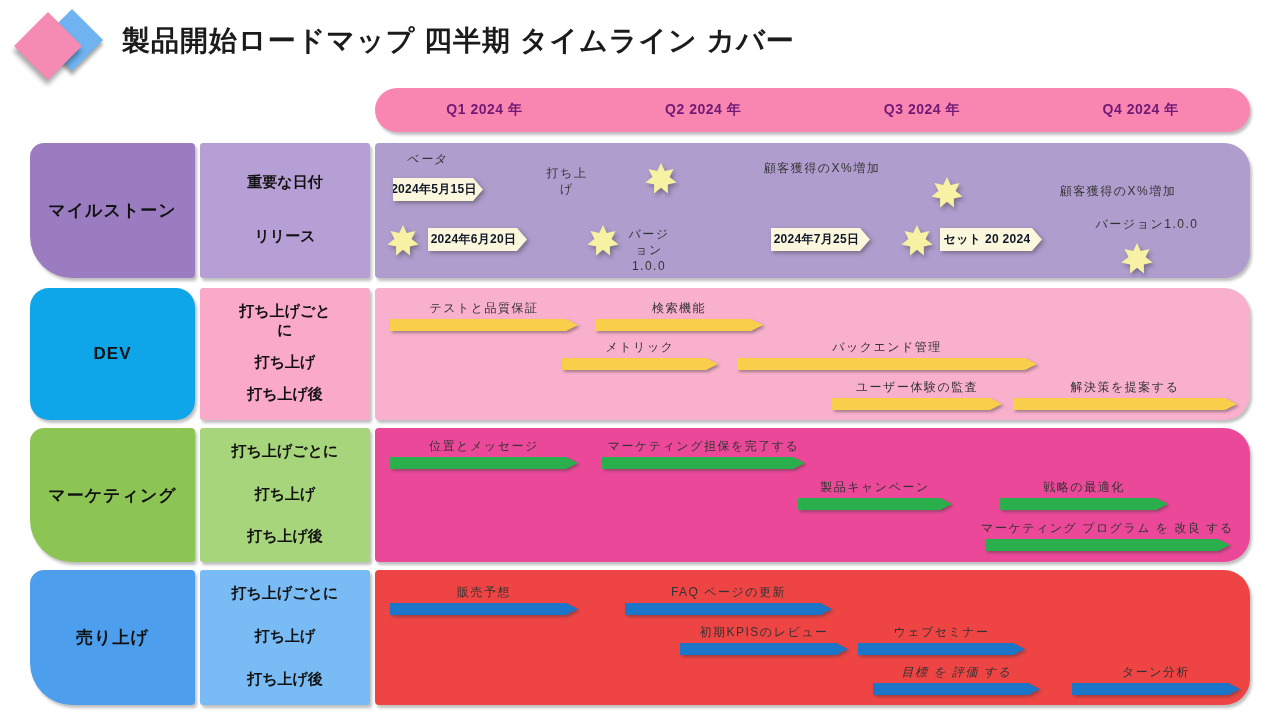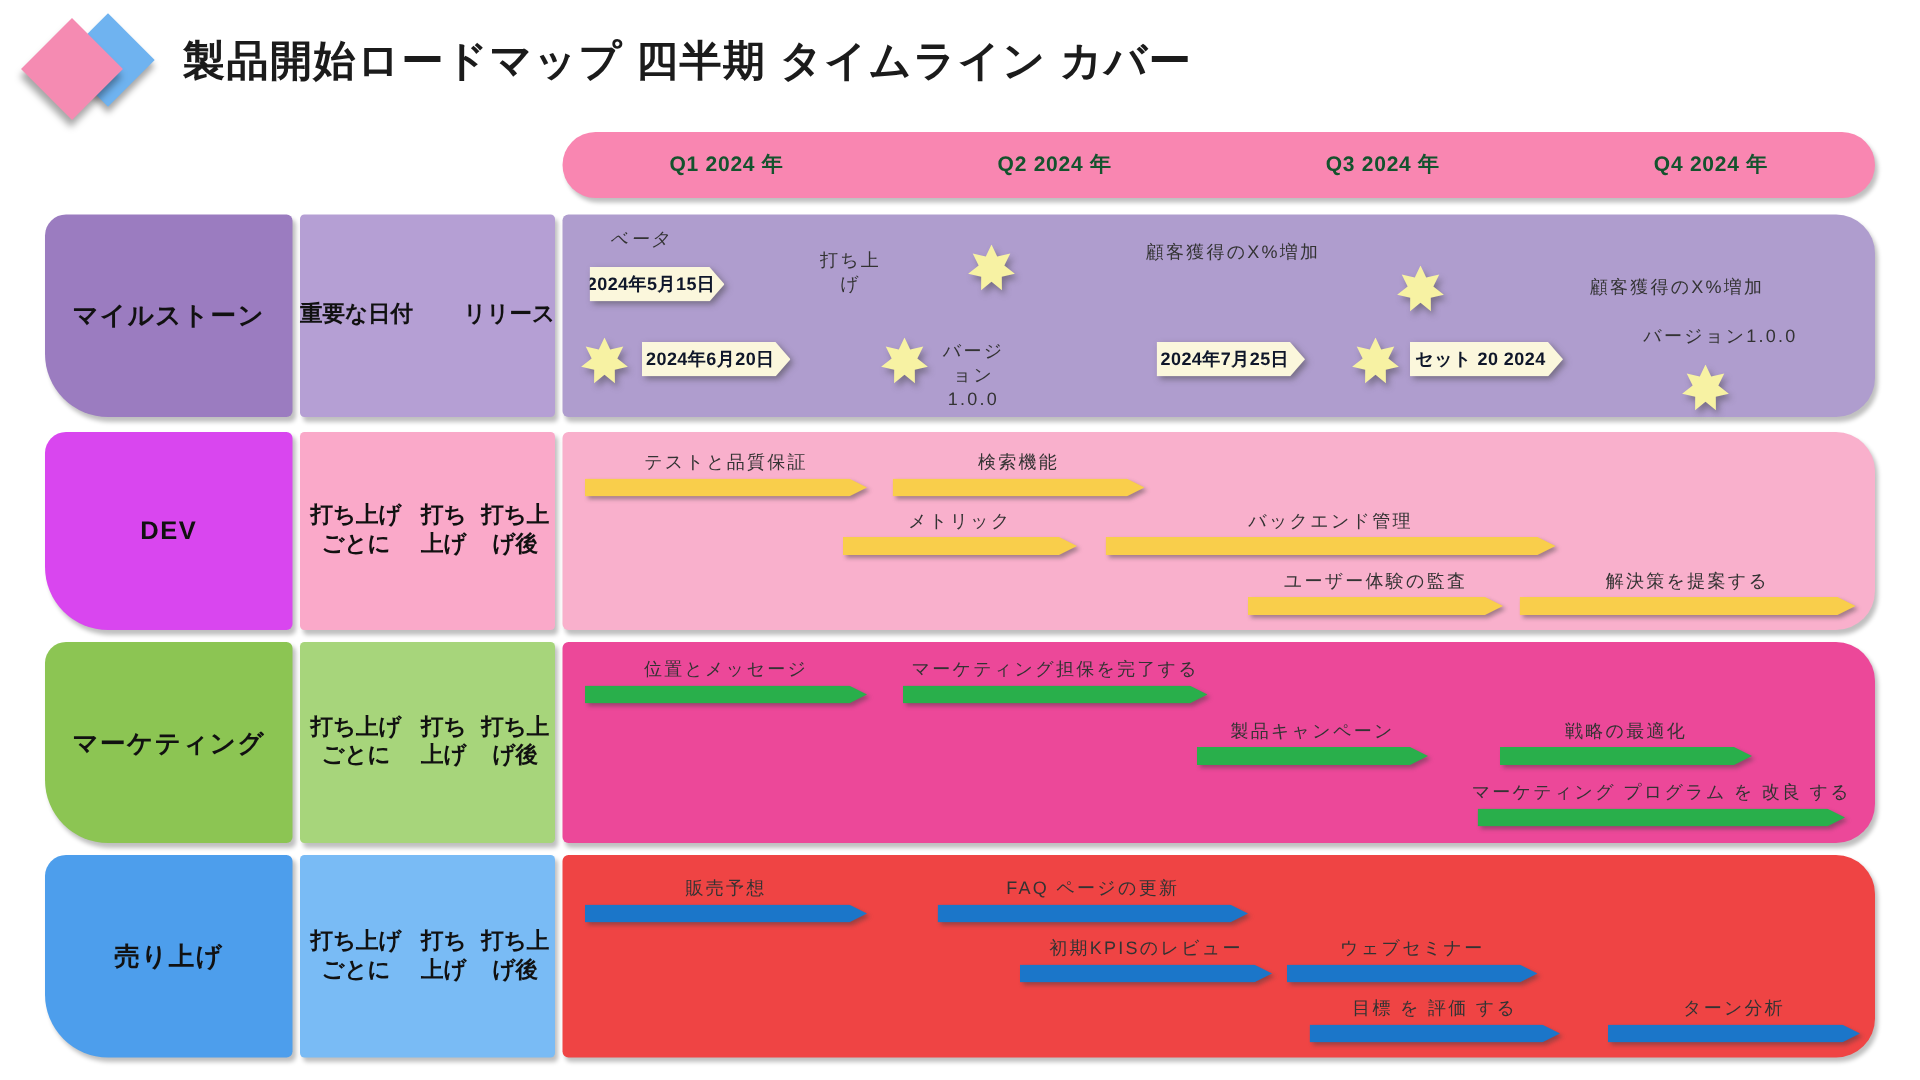--- a/index.html
+++ b/index.html
@@ -8,38 +8,38 @@
 
   
   .logo{position:absolute;left:14px;top:8px;width:100px;height:70px;}
   .diamond{position:absolute;transform:rotate(45deg);}
   .d-blue{left:36px;top:10px;width:44px;height:44px;background:#6FB3F0;box-shadow:3px 3px 4px rgba(0,0,0,0.35);}
   .d-pink{left:10px;top:14px;width:48px;height:48px;background:#F58BB2;box-shadow:3px 4px 5px rgba(0,0,0,0.35);}
   .page-title{position:absolute;left:122px;top:22px;margin:0;font-size:28px;font-weight:bold;color:#1b1b1b;letter-spacing:1px;white-space:nowrap;}
 
   
   .quarter-header{position:absolute;left:375px;top:88px;width:875px;height:44px;background:#F986B1;border-radius:22px;display:flex;box-shadow:2px 3px 3px rgba(0,0,0,0.25);}
-  .q{flex:1;display:flex;align-items:center;justify-content:center;font-size:14px;font-weight:bold;color:#14532d;letter-spacing:0.5px;}
+  .q{flex:1;display:flex;align-items:center;justify-content:center;font-size:14px;font-weight:bold;color:#701a75;letter-spacing:0.5px;}
 
   
   .row{position:absolute;left:30px;width:1220px;}
   .row-milestone{top:143px;height:135px;}
   .row-dev{top:288px;height:132px;}
   .row-marketing{top:428px;height:134px;}
   .row-sales{top:570px;height:135px;}
 
   .row-label{position:absolute;left:0;top:0;width:165px;height:100%;display:flex;align-items:center;justify-content:center;font-weight:bold;font-size:17px;color:#111;letter-spacing:1px;border-radius:14px 4px 4px 42px;box-shadow:2px 3px 3px rgba(0,0,0,0.25);}
-  .row-sub{position:absolute;left:170px;top:0;width:170px;height:100%;display:flex;align-items:center;justify-content:space-between;box-sizing:border-box;padding:14px 0 16px;font-weight:bold;font-size:15px;color:#111;text-align:center;border-radius:3px;box-shadow:2px 3px 3px rgba(0,0,0,0.25);}
+  .row-sub{position:absolute;left:170px;top:0;width:170px;height:100%;display:flex;flex-direction:column;align-items:center;justify-content:space-between;box-sizing:border-box;padding:14px 0 16px;font-weight:bold;font-size:15px;color:#111;text-align:center;border-radius:3px;box-shadow:2px 3px 3px rgba(0,0,0,0.25);}
   .row-milestone .row-sub{padding:30px 0 32px;}
   .row-track{position:absolute;left:345px;top:0;width:875px;height:100%;border-radius:4px 26px 26px 4px;box-shadow:2px 3px 3px rgba(0,0,0,0.25);}
 
   .row-milestone .row-label{background:#9B7CC0;}
   .row-milestone .row-sub{background:#B59FD4;}
   .row-milestone .row-track{background:#AF9DCE;}
-  .row-dev .row-label{background:#d946ef;}
+  .row-dev .row-label{background:#0ea5e9;border-radius:19px;}
   .row-dev .row-sub{background:#FAA9C9;}
   .row-dev .row-track{background:#F9B0CC;}
   .row-marketing .row-label{background:#8CC553;}
   .row-marketing .row-sub{background:#A7D57B;}
   .row-marketing .row-track{background:#ec4899;}
   .row-sales .row-label{background:#4D9EEC;}
   .row-sales .row-sub{background:#79BBF5;}
   .row-sales .row-track{background:#ef4444;}
 
   .wrap-6{max-width:100px;}
@@ -237,21 +237,21 @@
         <div class="bar-wrap">
             <div class="bar"></div>
           </div>
       </div>
       <div class="task" style="left:483px;top:55px;width:167px;">
         <div class="t-label">ウェブセミナー</div>
         <div class="bar-wrap">
             <div class="bar"></div>
           </div>
       </div>
-      <div class="task" style="left:498px;top:95px;width:167px;">
+      <div class="task" style="left:498px;top:95px;width:167px;font-style:italic;">
         <div class="t-label">目標 を 評価 する</div>
         <div class="bar-wrap">
             <div class="bar"></div>
           </div>
       </div>
       <div class="task" style="left:697px;top:95px;width:168px;">
         <div class="t-label">ターン分析</div>
         <div class="bar-wrap">
             <div class="bar"></div>
           </div>

